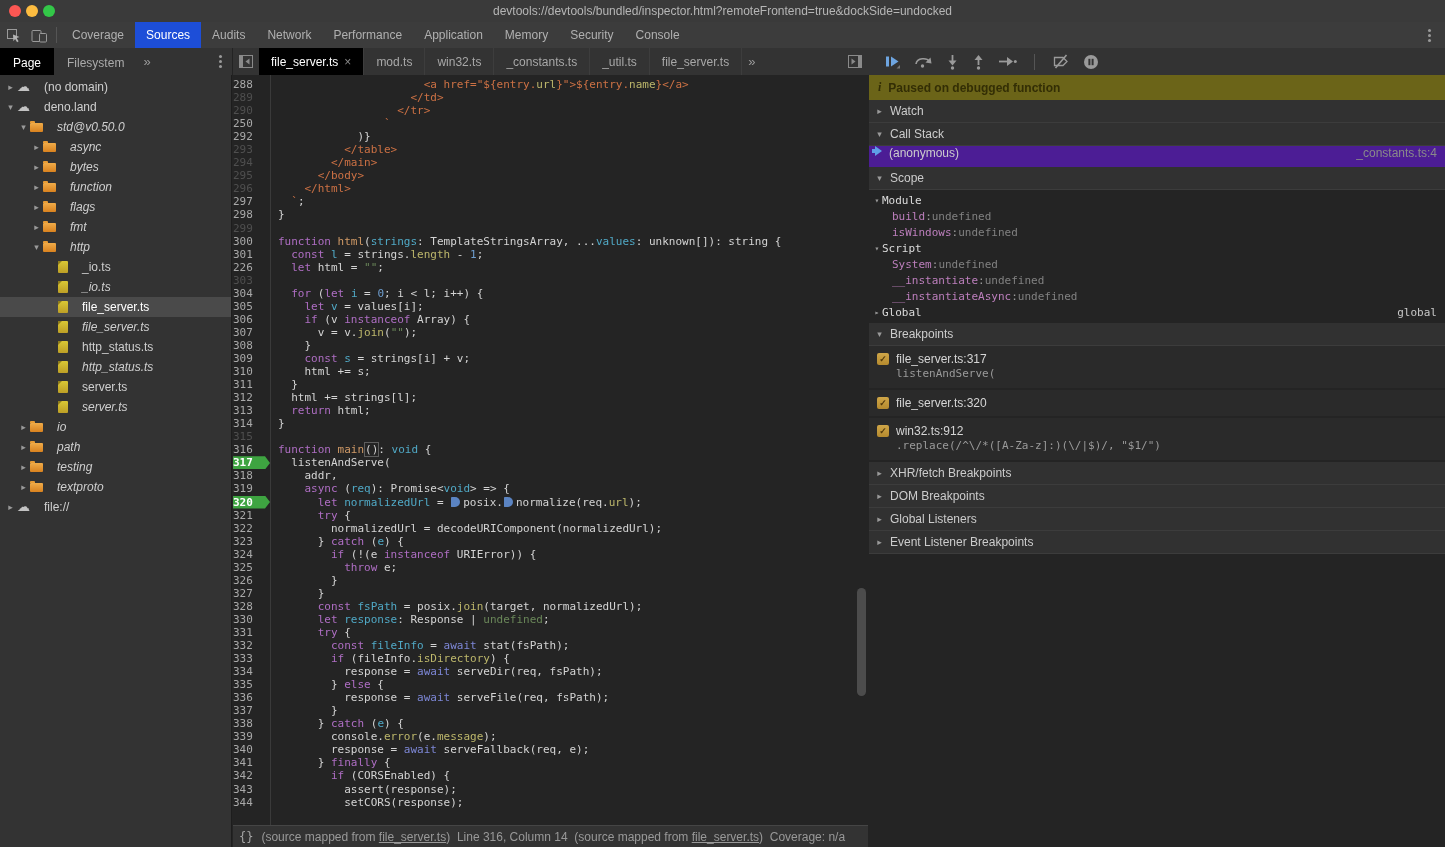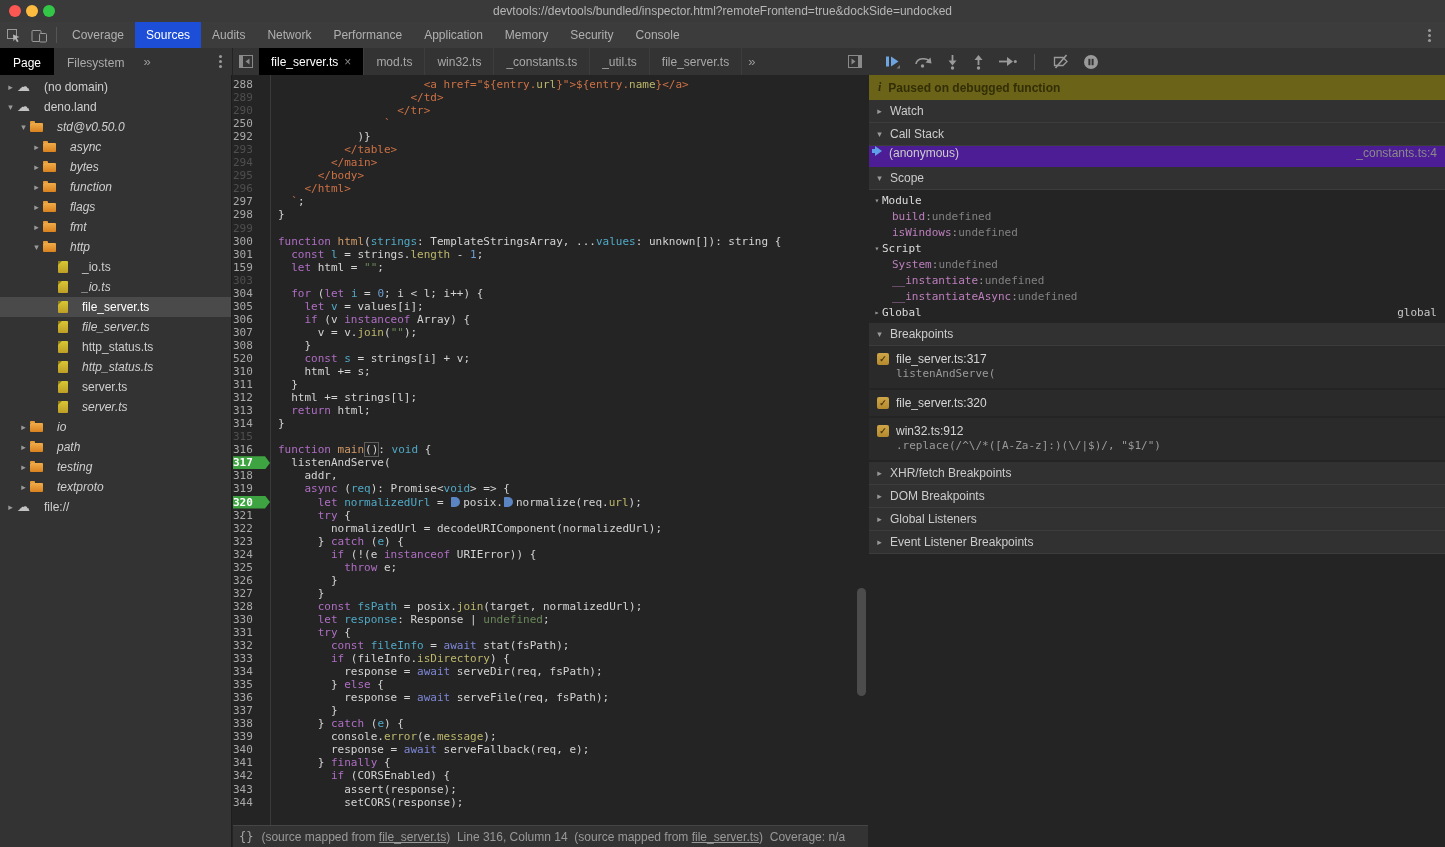--- a/index.html
+++ b/index.html
@@ -409,21 +409,21 @@
       </div>
       <div class="code-line">
         <div class="gut"><span>300</span></div>
         <div class="ct"><span class="tk-k">function</span><span class="tk-pl"> </span><span class="tk-f">html</span><span class="tk-pl">(</span><span class="tk-d">strings</span><span class="tk-pl">: TemplateStringsArray, ...</span><span class="tk-d">values</span><span class="tk-pl">: unknown[]): string {</span></div>
       </div>
       <div class="code-line">
         <div class="gut"><span>301</span></div>
         <div class="ct">  <span class="tk-k">const</span><span class="tk-pl"> </span><span class="tk-d">l</span><span class="tk-pl"> = strings.</span><span class="tk-p">length</span><span class="tk-pl"> - </span><span class="tk-n">1</span><span class="tk-pl">;</span></div>
       </div>
       <div class="code-line">
-        <div class="gut"><span>159</span></div>
+        <div class="gut"><span>226</span></div>
         <div class="ct">  <span class="tk-k">let</span><span class="tk-pl"> html = </span><span class="tk-s">""</span><span class="tk-pl">;</span></div>
       </div>
       <div class="code-line">
         <div class="gut dim"><span>303</span></div>
         <div class="ct"></div>
       </div>
       <div class="code-line">
         <div class="gut"><span>304</span></div>
         <div class="ct">  <span class="tk-k">for</span><span class="tk-pl"> (</span><span class="tk-k">let</span><span class="tk-pl"> </span><span class="tk-d">i</span><span class="tk-pl"> = </span><span class="tk-n">0</span><span class="tk-pl">; i &lt; l; i++) {</span></div>
       </div>
@@ -437,21 +437,21 @@
       </div>
       <div class="code-line">
         <div class="gut"><span>307</span></div>
         <div class="ct">      <span class="tk-pl">v = v.</span><span class="tk-p">join</span><span class="tk-pl">(</span><span class="tk-s">""</span><span class="tk-pl">);</span></div>
       </div>
       <div class="code-line">
         <div class="gut"><span>308</span></div>
         <div class="ct">    <span class="tk-pl">}</span></div>
       </div>
       <div class="code-line">
-        <div class="gut"><span>520</span></div>
+        <div class="gut"><span>309</span></div>
         <div class="ct">    <span class="tk-k">const</span><span class="tk-pl"> </span><span class="tk-d">s</span><span class="tk-pl"> = strings[i] + v;</span></div>
       </div>
       <div class="code-line">
         <div class="gut"><span>310</span></div>
         <div class="ct">    <span class="tk-pl">html += s;</span></div>
       </div>
       <div class="code-line">
         <div class="gut"><span>311</span></div>
         <div class="ct">  <span class="tk-pl">}</span></div>
       </div>

